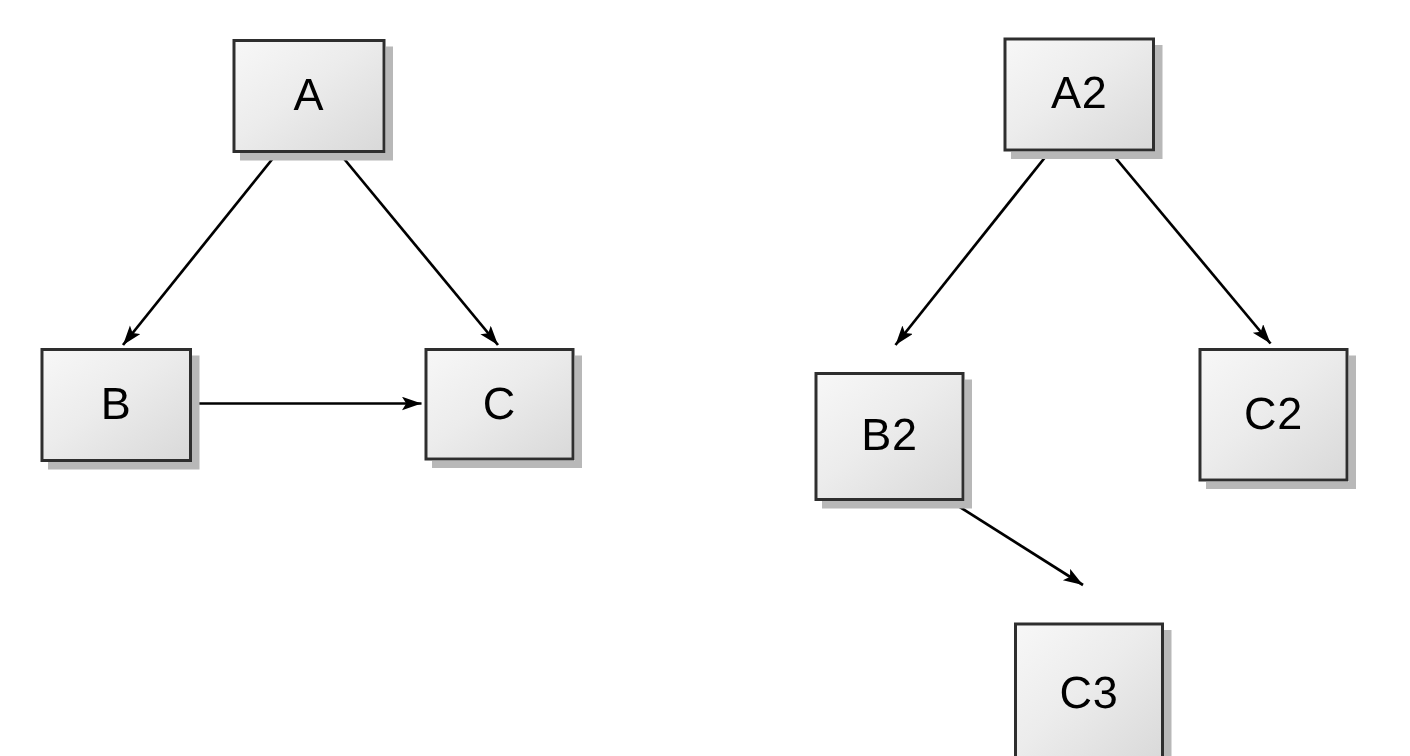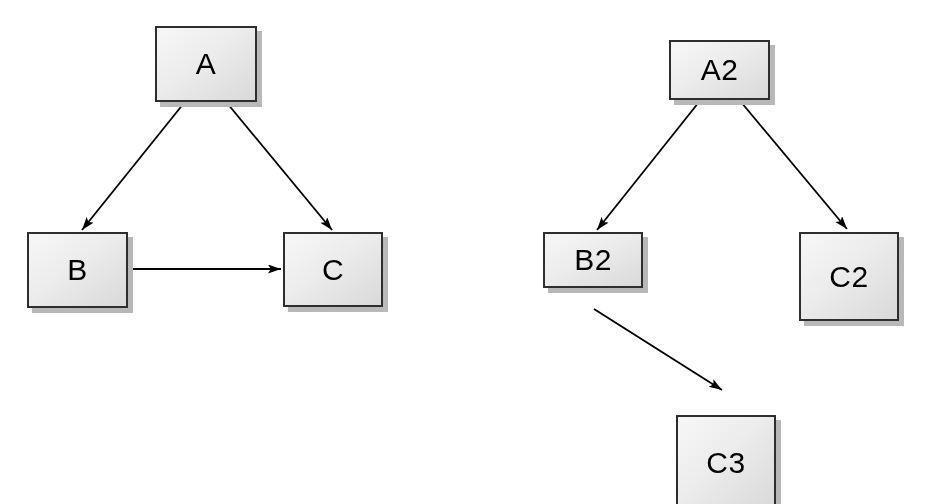--- a/index.html
+++ b/index.html
@@ -60,24 +60,24 @@
   <div id="node-group">
       <div class="node" style="left: 155px; top: 26px; width: 102px; height: 76px;">
         <span class="node-label">A</span>
       </div>
       <div class="node" style="left: 27px; top: 232px; width: 101px; height: 76px;">
         <span class="node-label">B</span>
       </div>
       <div class="node" style="left: 283px; top: 232px; width: 100px; height: 75px;">
         <span class="node-label">C</span>
       </div>
-      <div class="node" style="left: 669px; top: 40px; width: 101px; height: 60px;">
+      <div class="node" style="left: 669px; top: 25px; width: 101px; height: 76px;">
         <span class="node-label">A2</span>
       </div>
-      <div class="node" style="left: 543px; top: 232px; width: 100px; height: 56px;">
+      <div class="node" style="left: 543px; top: 248px; width: 100px; height: 86px;">
         <span class="node-label">B2</span>
       </div>
       <div class="node" style="left: 799px; top: 232px; width: 100px; height: 89px;">
         <span class="node-label">C2</span>
       </div>
       <div class="node" style="left: 676px; top: 392px; width: 100px; height: 96px; margin-top: 23px;">
         <span class="node-label">C3</span>
       </div>
     </div>
 </div>

